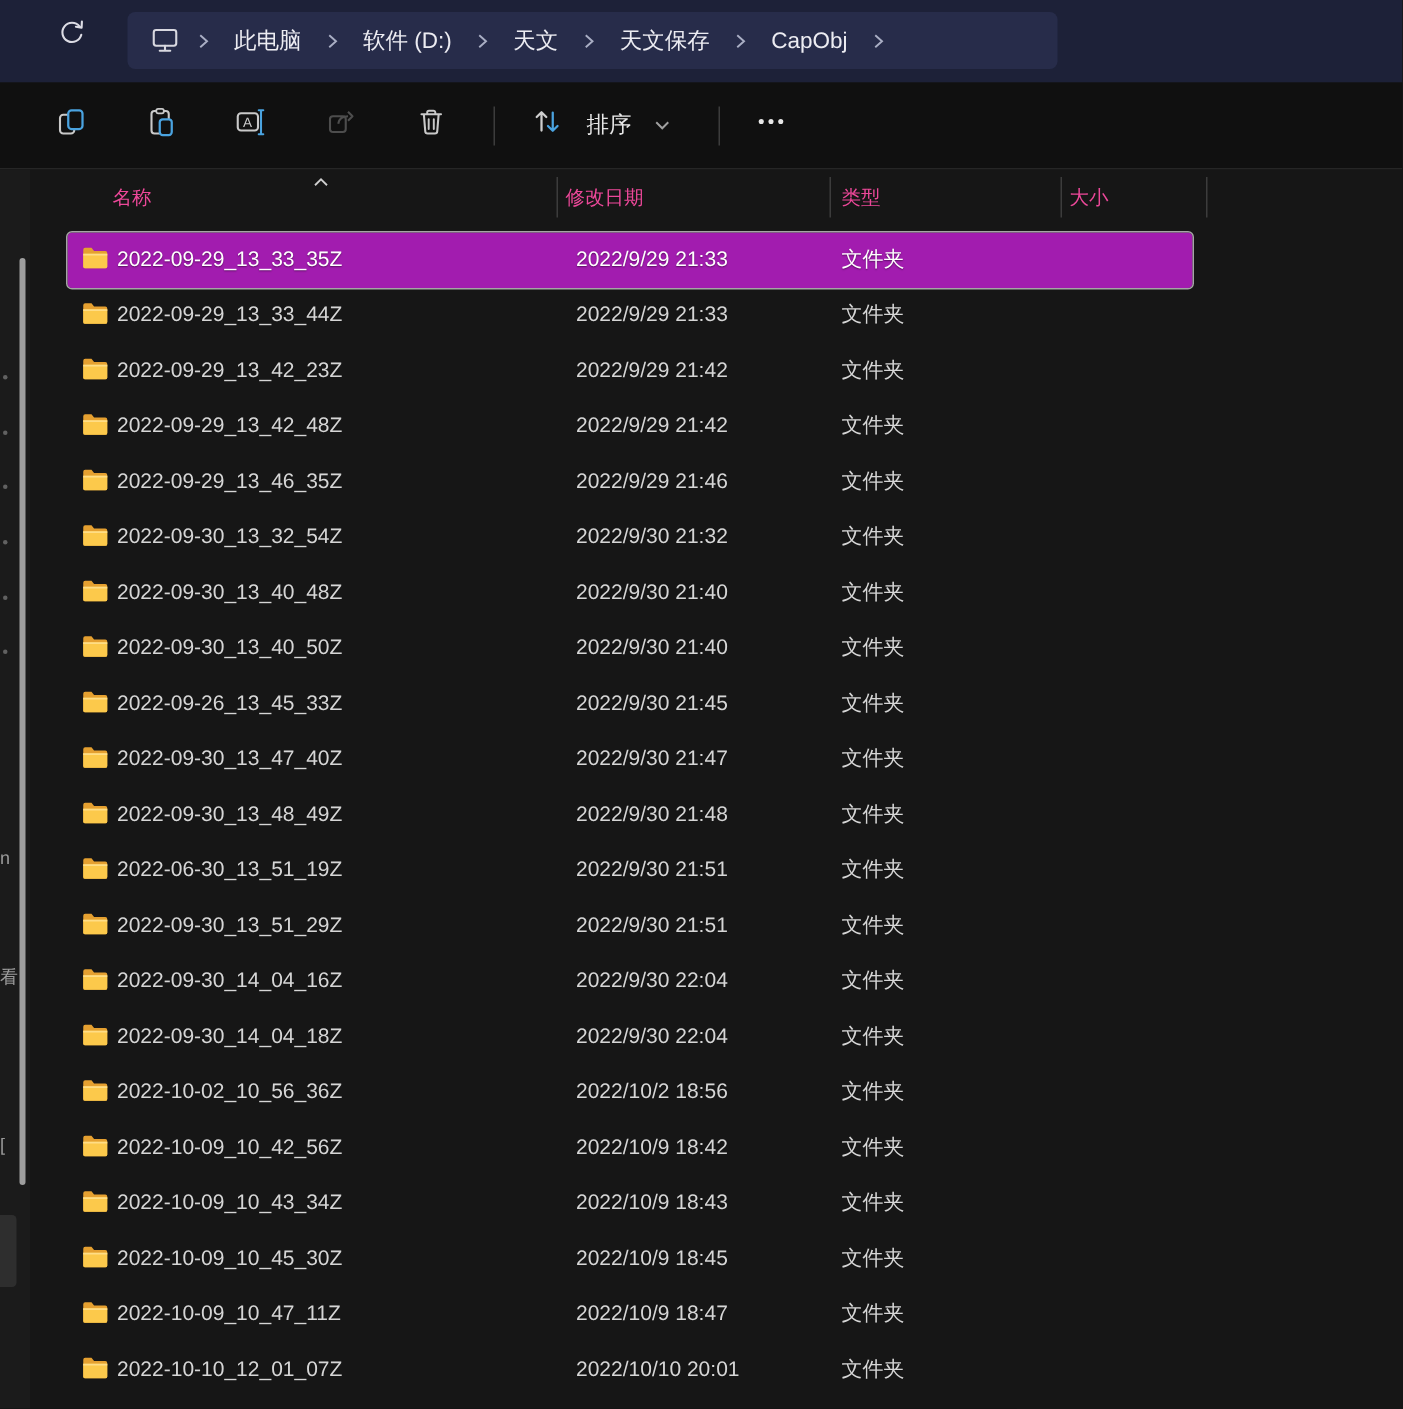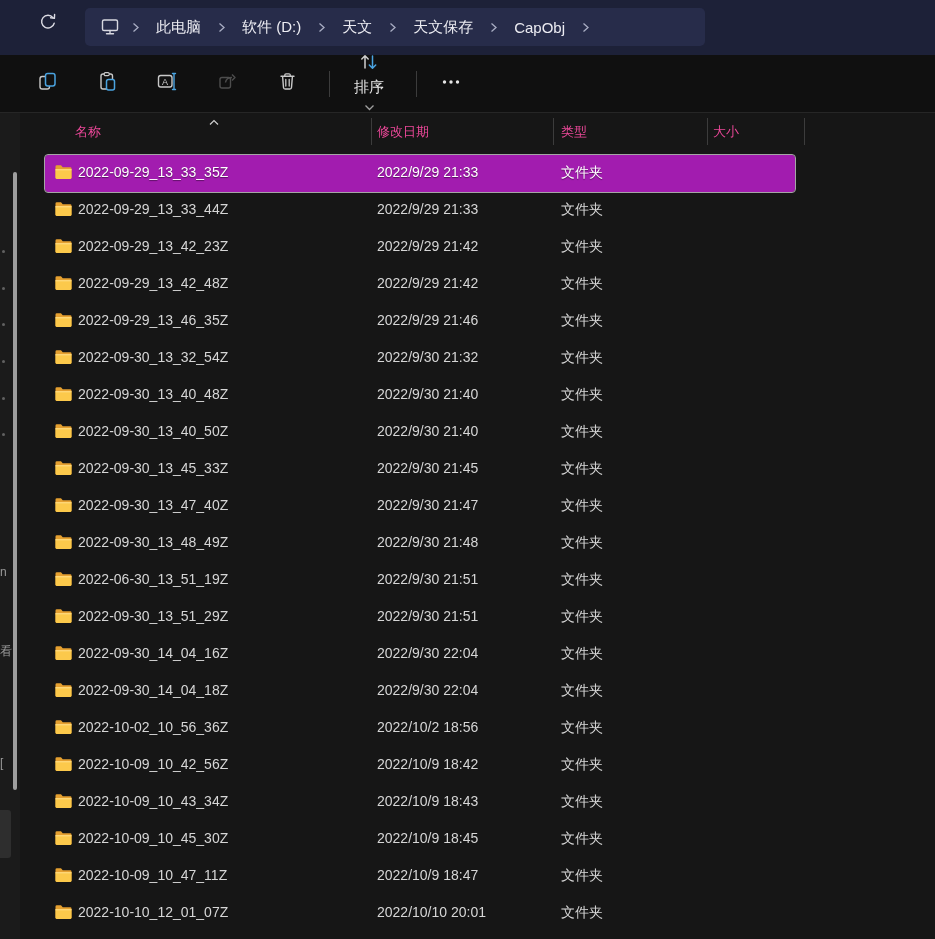--- a/index.html
+++ b/index.html
@@ -18,21 +18,21 @@
   .crumb-sep { display:flex; align-items:center; padding:0 6px; }
   .pc-icon-wrap { display:flex; align-items:center; padding-right:4px; }
 
   
   .toolbar { position:absolute; top:55px; left:0; width:935px; height:58px; background:#101010;
              display:flex; align-items:center; border-bottom:1px solid #262626; }
   .tb-btn { width:40px; height:40px; display:flex; align-items:center; justify-content:center;
             border-radius:4px; cursor:pointer; margin-left:20px; }
   .tb-btn:first-child { margin-left:27px; }
   .tb-sep { width:1px; height:26px; background:#3c3c3c; margin:0 14px 0 22px; }
-  .tb-group { display:flex; align-items:center; gap:1px; padding:8px 10px; border-radius:4px; cursor:pointer;flex-direction:column; }
+  .tb-group { display:flex; align-items:center; gap:15px; padding:8px 10px; border-radius:4px; cursor:pointer; }
   .tb-label { color:#e6e6e6; font-size:15px; }
 
   
   .main { position:absolute; top:113px; left:0; width:935px; height:826px; background:#161616; }
 
   
   .nav-strip { position:absolute; left:0; top:0; width:20px; height:826px; background:#1b1b1b; overflow:hidden; }
   .nav-scrollbar { position:absolute; left:13px; top:59px; width:4px; height:618px;
                    background:#9f9f9f; border-radius:2px; cursor:pointer; }
   .nav-frag { position:absolute; left:0; width:12px; color:#9a9a9a; font-size:12px; overflow:hidden; }
@@ -44,21 +44,21 @@
 
   .header-row { position:absolute; left:0; top:0; width:915px; height:37px; }
   .col-h { position:absolute; top:10px; color:#ec4899; font-size:13px; cursor:pointer; }
   .col-sep { position:absolute; top:5px; width:1px; height:27px; background:#3c3c3c; cursor:pointer; }
   .sort-caret { position:absolute; left:188px; top:-1px; }
 
   .rows { position:absolute; left:0; top:42px; width:915px; }
   .file-row { position:relative; width:750px; height:37px; margin-left:25px; border-radius:3px; cursor:pointer; }
   .file-row .cell { position:absolute; top:9px; font-size:14px; color:#d6d6d6; white-space:nowrap; }
   .file-row .c-name { left:33px; }
-  .file-row .c-date { left:332px; }
+  .file-row .c-date { left:339px; }
   .file-row .c-type { left:516px; }
   .file-row .folder { position:absolute; left:9px; top:9px; }
   .file-row.selected { background:#a21caf; outline:1px solid #a5a5a5; }
   .file-row.selected .cell { color:#ffffff; text-shadow:0 1px 1px rgba(0,0,0,.45); }
 </style>
 </head>
 <body>
 
 <div class="window">
 
@@ -323,21 +323,21 @@
     <span class="cell c-type">文件夹</span>
   </div>
           <div class="file-row">
     <span class="folder">
       <svg width="19" height="16" viewBox="0 0 19 16">
         <path d="M1.5 2.5 a1.3 1.3 0 0 1 1.3 -1.3 h4.2 l1.7 2.1 h7.5 a1.3 1.3 0 0 1 1.3 1.3 v9 a1.3 1.3 0 0 1 -1.3 1.3 H2.8 a1.3 1.3 0 0 1 -1.3 -1.3 Z" fill="#e5a030"></path>
         <path d="M1.5 5.2 h16 v8.4 a1.3 1.3 0 0 1 -1.3 1.3 H2.8 a1.3 1.3 0 0 1 -1.3 -1.3 Z" fill="#fcc94b"></path>
         <path d="M1.5 5.2 h16 v1.1 h-16 Z" fill="#ffdd85"></path>
       </svg>
     </span>
-    <span class="cell c-name">2022-09-30_13_45_33Z</span>
+    <span class="cell c-name">2022-09-26_13_45_33Z</span>
     <span class="cell c-date">2022/9/30 21:45</span>
     <span class="cell c-type">文件夹</span>
   </div>
           <div class="file-row">
     <span class="folder">
       <svg width="19" height="16" viewBox="0 0 19 16">
         <path d="M1.5 2.5 a1.3 1.3 0 0 1 1.3 -1.3 h4.2 l1.7 2.1 h7.5 a1.3 1.3 0 0 1 1.3 1.3 v9 a1.3 1.3 0 0 1 -1.3 1.3 H2.8 a1.3 1.3 0 0 1 -1.3 -1.3 Z" fill="#e5a030"></path>
         <path d="M1.5 5.2 h16 v8.4 a1.3 1.3 0 0 1 -1.3 1.3 H2.8 a1.3 1.3 0 0 1 -1.3 -1.3 Z" fill="#fcc94b"></path>
         <path d="M1.5 5.2 h16 v1.1 h-16 Z" fill="#ffdd85"></path>
       </svg>

